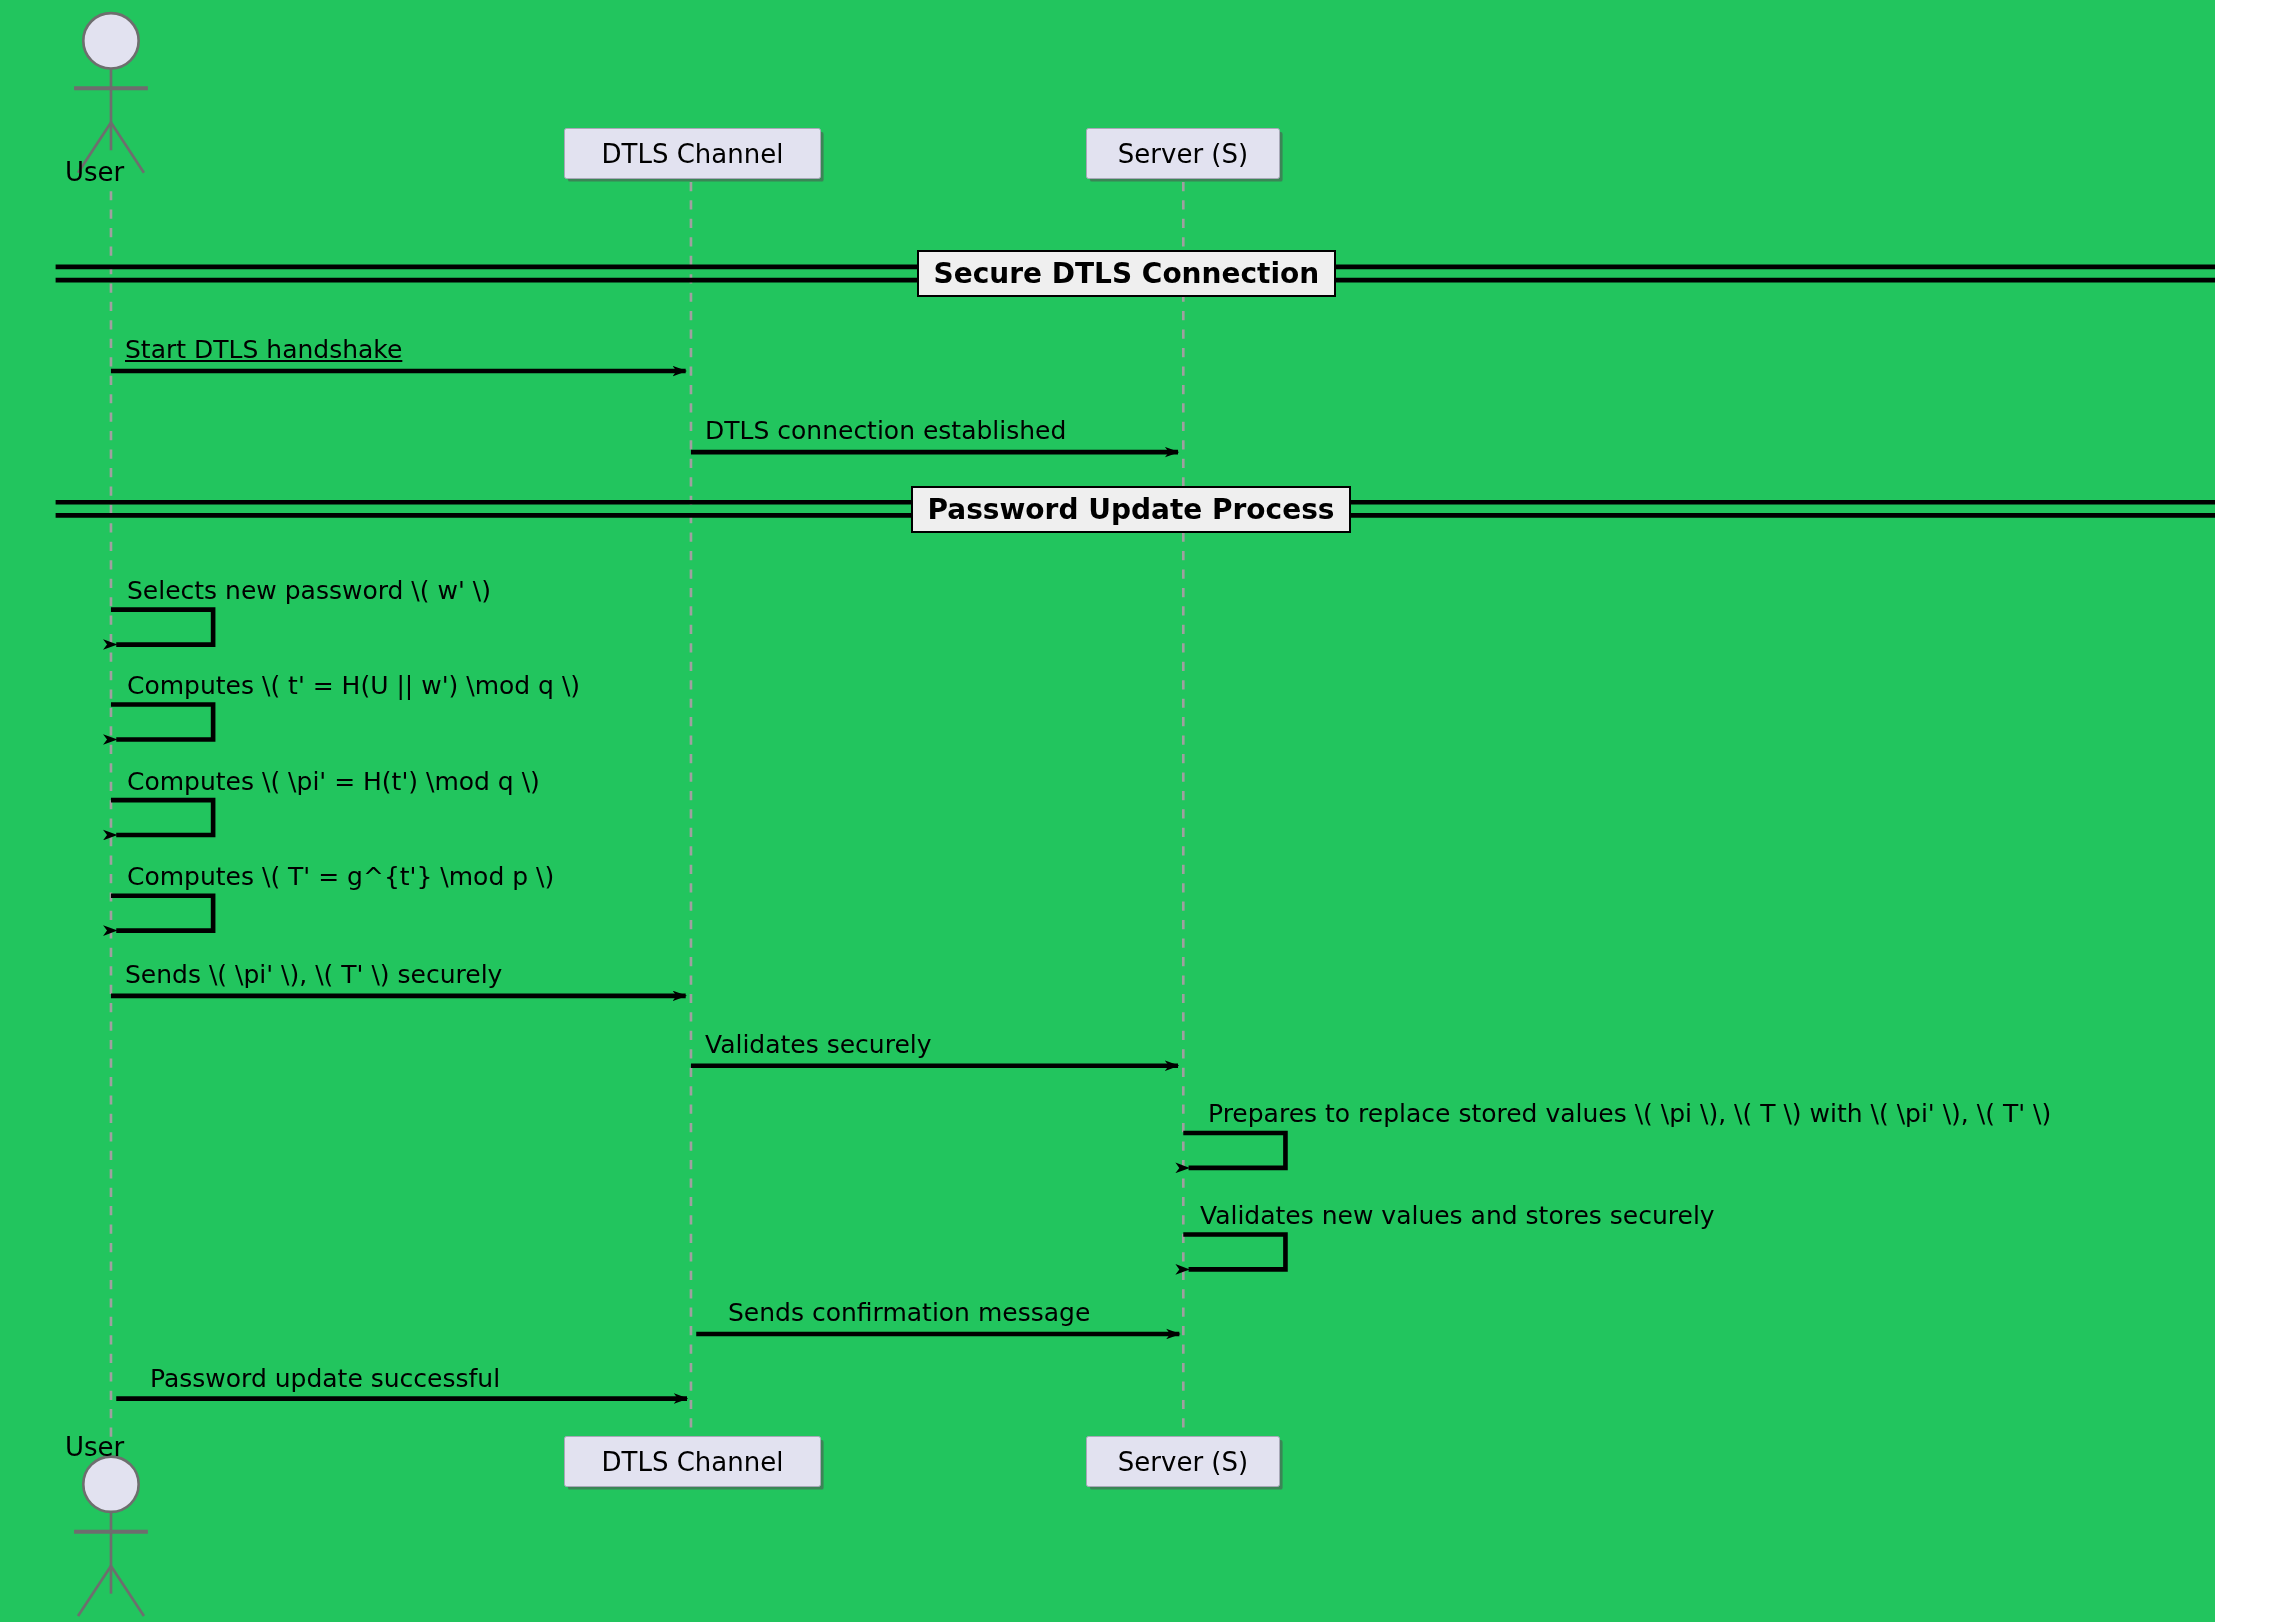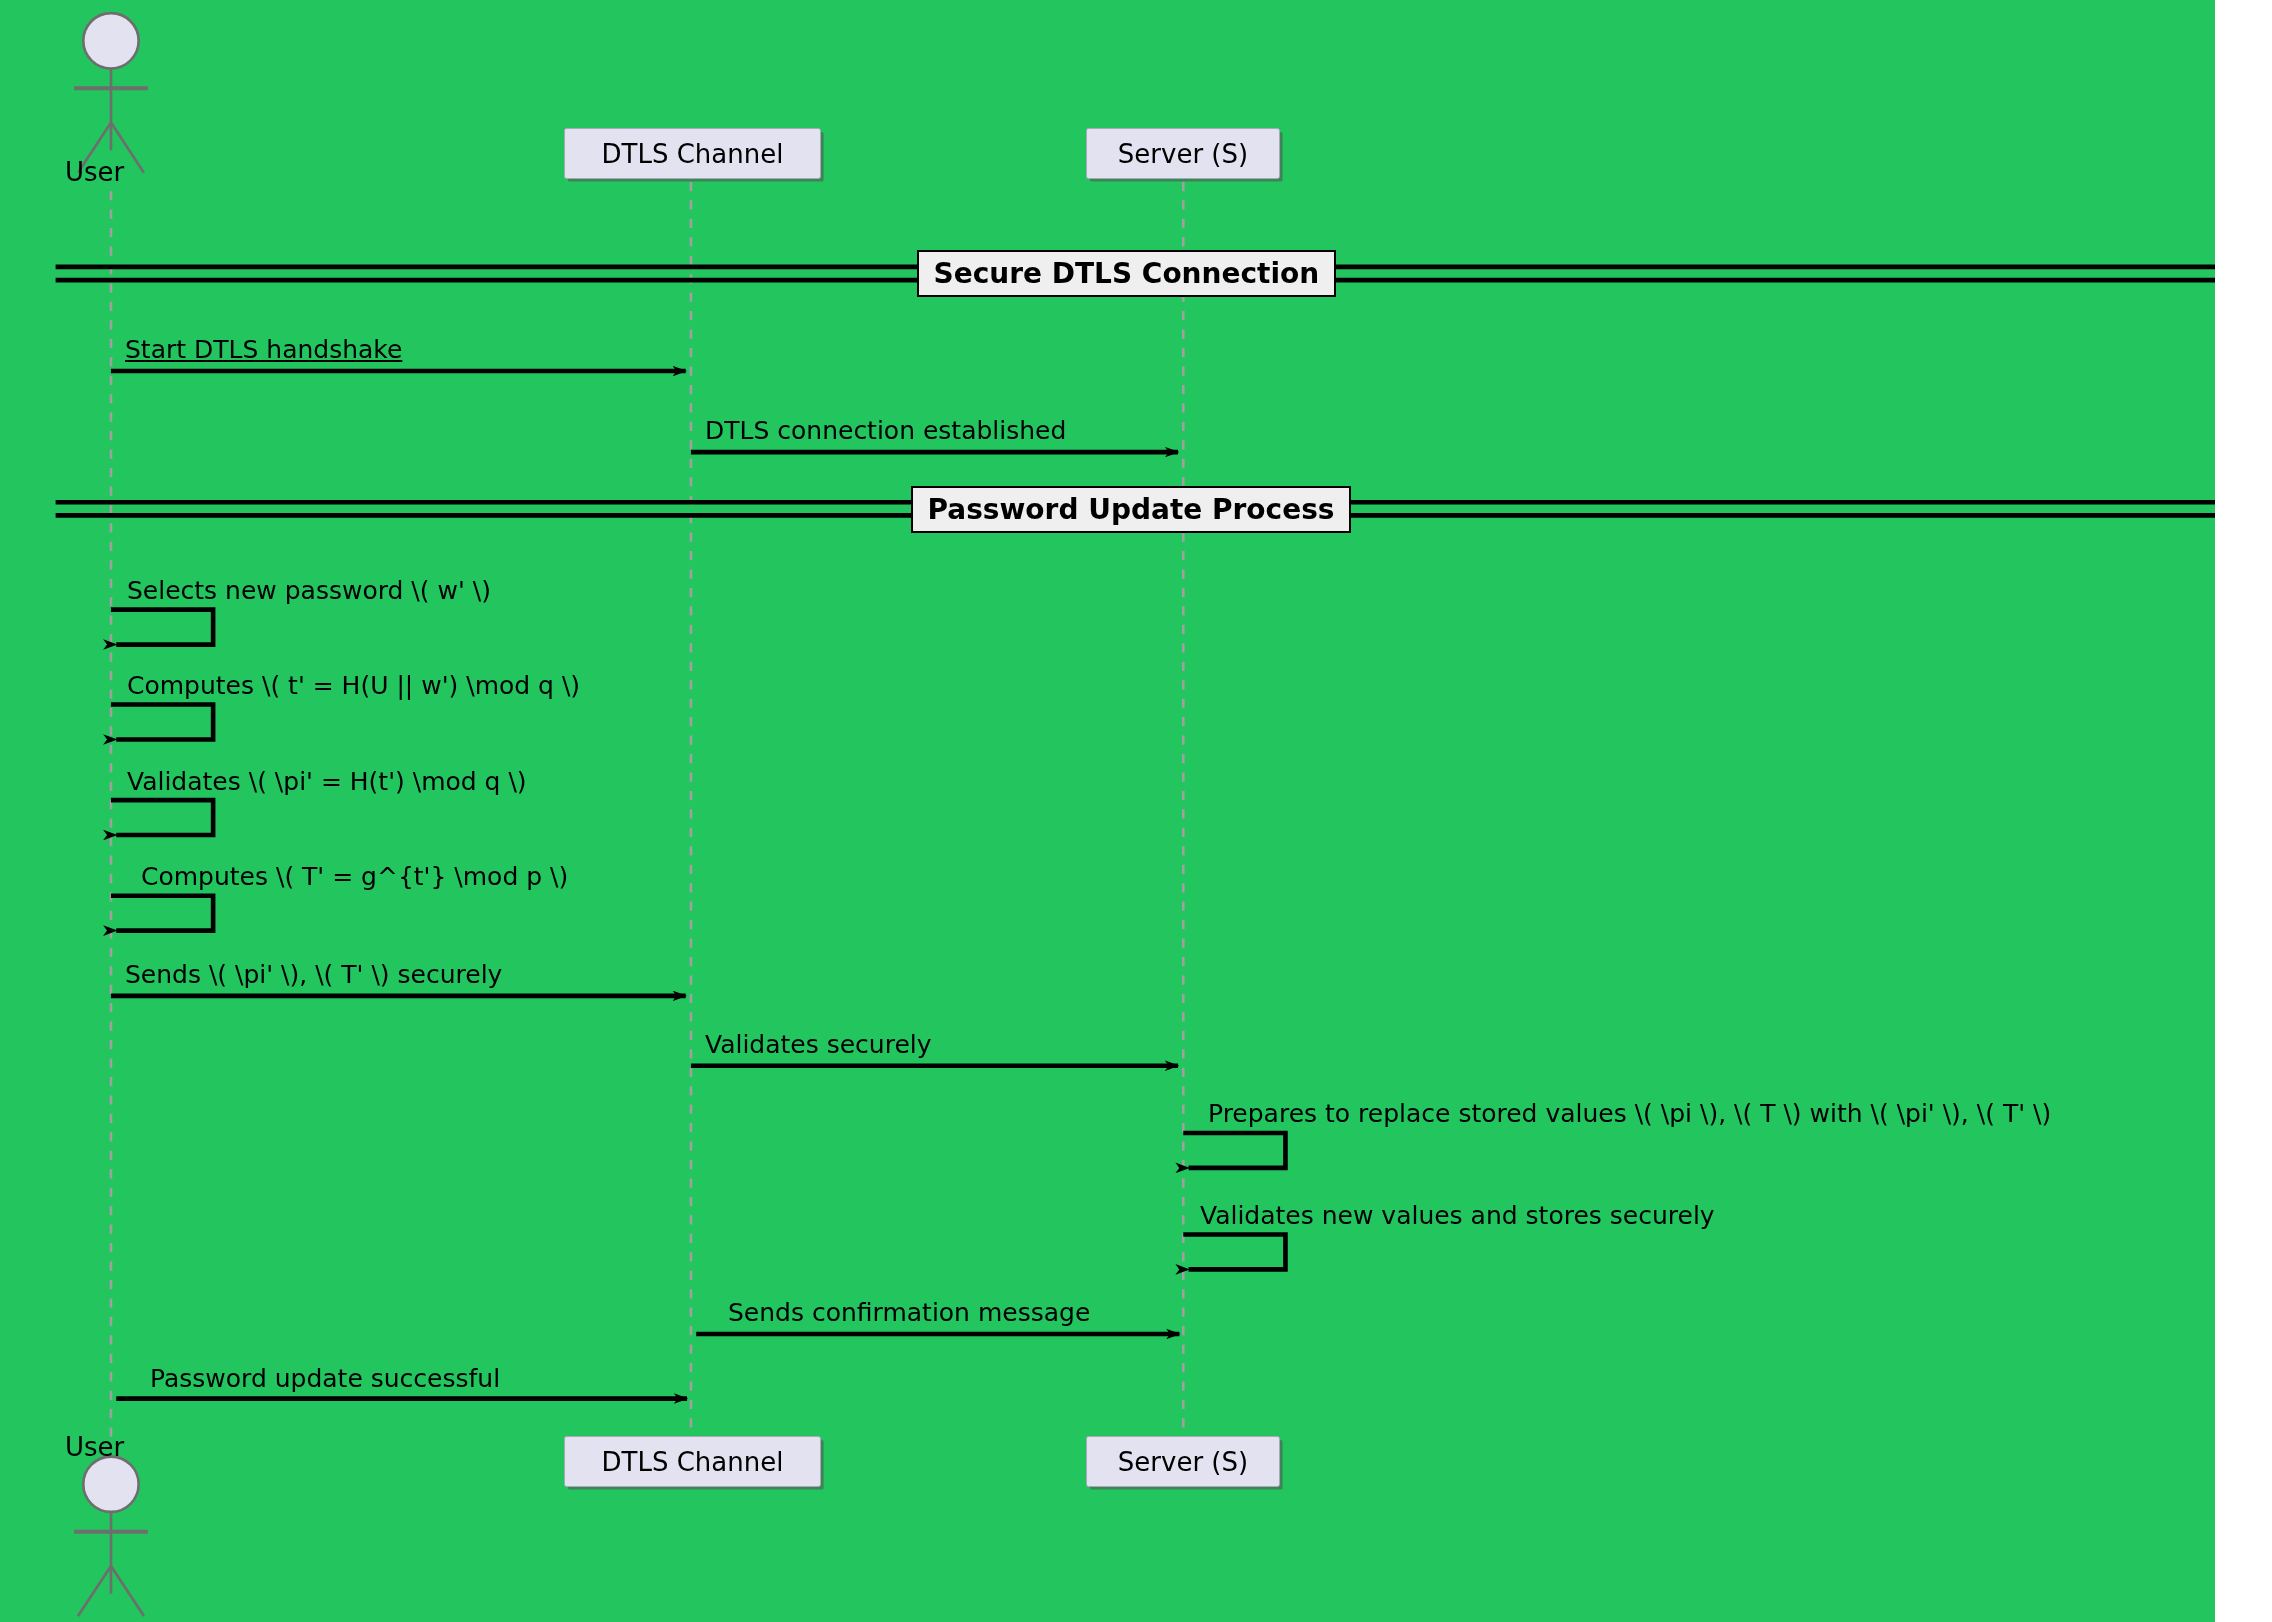--- a/index.html
+++ b/index.html
@@ -173,23 +173,23 @@
   </div>
 
   <div class="msg-label" style="left:125px; top:335px;text-decoration:underline;">Start DTLS handshake</div>
 
   <div class="msg-label" style="left:705px; top:416px;">DTLS connection established</div>
 
   <div class="msg-label" style="left:127px; top:576px;">Selects new password \( w' \)</div>
 
   <div class="msg-label" style="left:127px; top:671px;">Computes \( t' = H(U || w') \mod q \)</div>
 
-  <div class="msg-label" style="left:127px; top:767px;">Validates \( \pi' = H(t') \mod q \)</div>
-
-  <div class="msg-label" style="left:127px; top:862px;margin-left:14px;">Computes \( T' = g^{t'} \mod p \)</div>
+  <div class="msg-label" style="left:127px; top:767px;">Computes \( \pi' = H(t') \mod q \)</div>
+
+  <div class="msg-label" style="left:127px; top:862px;">Computes \( T' = g^{t'} \mod p \)</div>
 
   <div class="msg-label" style="left:125px; top:960px;">Sends \( \pi' \), \( T' \) securely</div>
 
   <div class="msg-label" style="left:705px; top:1030px;">Validates securely</div>
 
   <div class="msg-label" style="left:1200px; top:1099px;margin-left:8px;">Prepares to replace stored values \( \pi \), \( T \) with \( \pi' \), \( T' \)</div>
 
   <div class="msg-label" style="left:1200px; top:1201px;text-align:right;">Validates new values and stores securely</div>
 
   <div class="msg-label" style="left:728px; top:1298px;">Sends confirmation message</div>

